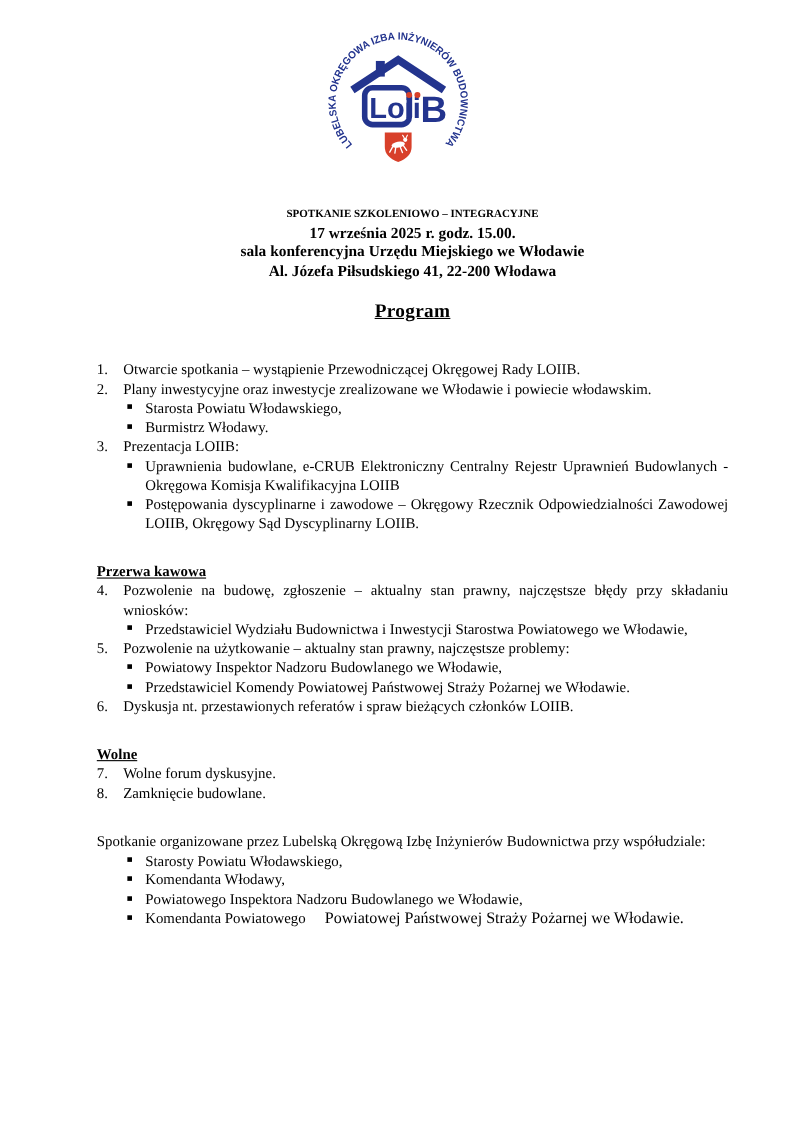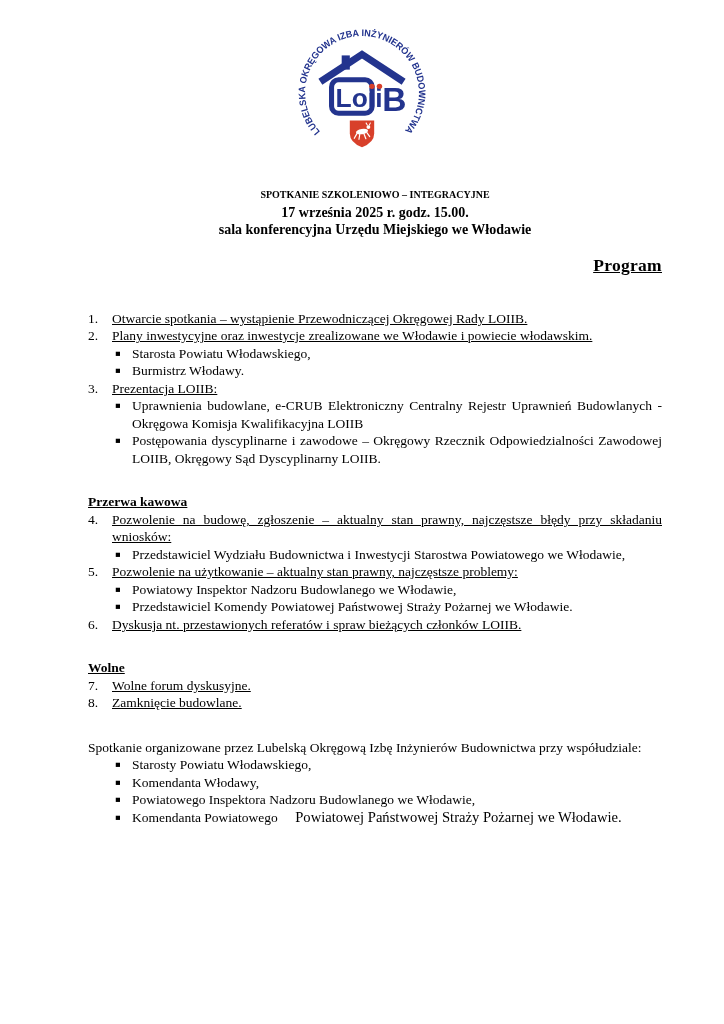--- a/index.html
+++ b/index.html
@@ -16,35 +16,35 @@
 
   
   .title-block {
     margin:24px 62px 0 88px;
     text-align:center;
     font-weight:bold;
   }
   .title-line-main { font-size:10px; line-height:18px; }
   .title-line { font-size:14px; line-height:17.4px; }
 
-  .program-title-wrap { margin:16px 62px 0 88px; text-align:right; }
+  .program-title-wrap { margin:16px 62px 0 88px; text-align:center; }
   .program-title {
     font-size:17.5px; font-weight:bold; text-decoration:underline;
     letter-spacing:0.3px;
   }
 
   
   .content {
     margin:34px 62px 0 88px;
     font-size:13.5px;
     line-height:17.5px;
   }
   .nitem { display:flex; }
   .nitem .num { flex:0 0 24px; }
-  .nitem .txt { flex:1 1 auto;text-decoration:underline; }
+  .nitem .txt { flex:1 1 auto; }
   .txt.justify { text-align:justify; }
 
   .bitem { display:flex; padding-left:27px; }
   .bitem .sq { flex:0 0 17px; font-size:8.5px; font-family:"DejaVu Sans",sans-serif; }
   .bitem .btxt { flex:1 1 auto; }
   .btxt.justify { text-align:justify; }
 
   .sect {
     margin-top:26px;
     font-weight:bold;
@@ -90,20 +90,21 @@
         <path d="M 71.5,96 L 69.8,93.2 M 73,96 L 74.4,93.2" stroke="#ffffff" stroke-width="1" fill="none"></path>
         <path d="M 61,104 L 58.4,108.6 M 63.8,104.5 L 63,109.6 M 68,104.5 L 69.8,109 M 70.8,103 L 73.6,107" stroke="#ffffff" stroke-width="1.2" fill="none" stroke-linecap="round"></path>
       </g>
     </g>
   </svg>
 
   <div class="title-block">
     <div class="title-line-main">SPOTKANIE SZKOLENIOWO – INTEGRACYJNE</div>
     <div class="title-line">17 września 2025 r. godz. 15.00.</div>
     <div class="title-line">sala konferencyjna Urzędu Miejskiego we Włodawie</div>
+    <div class="title-line">Al. Józefa Piłsudskiego 41, 22-200 Włodawa</div>
   </div>
 
   <div class="program-title-wrap">
     <span class="program-title">Program</span>
   </div>
 
   <div class="content">
 
     <div class="nitem">
       <span class="num">1.</span>

